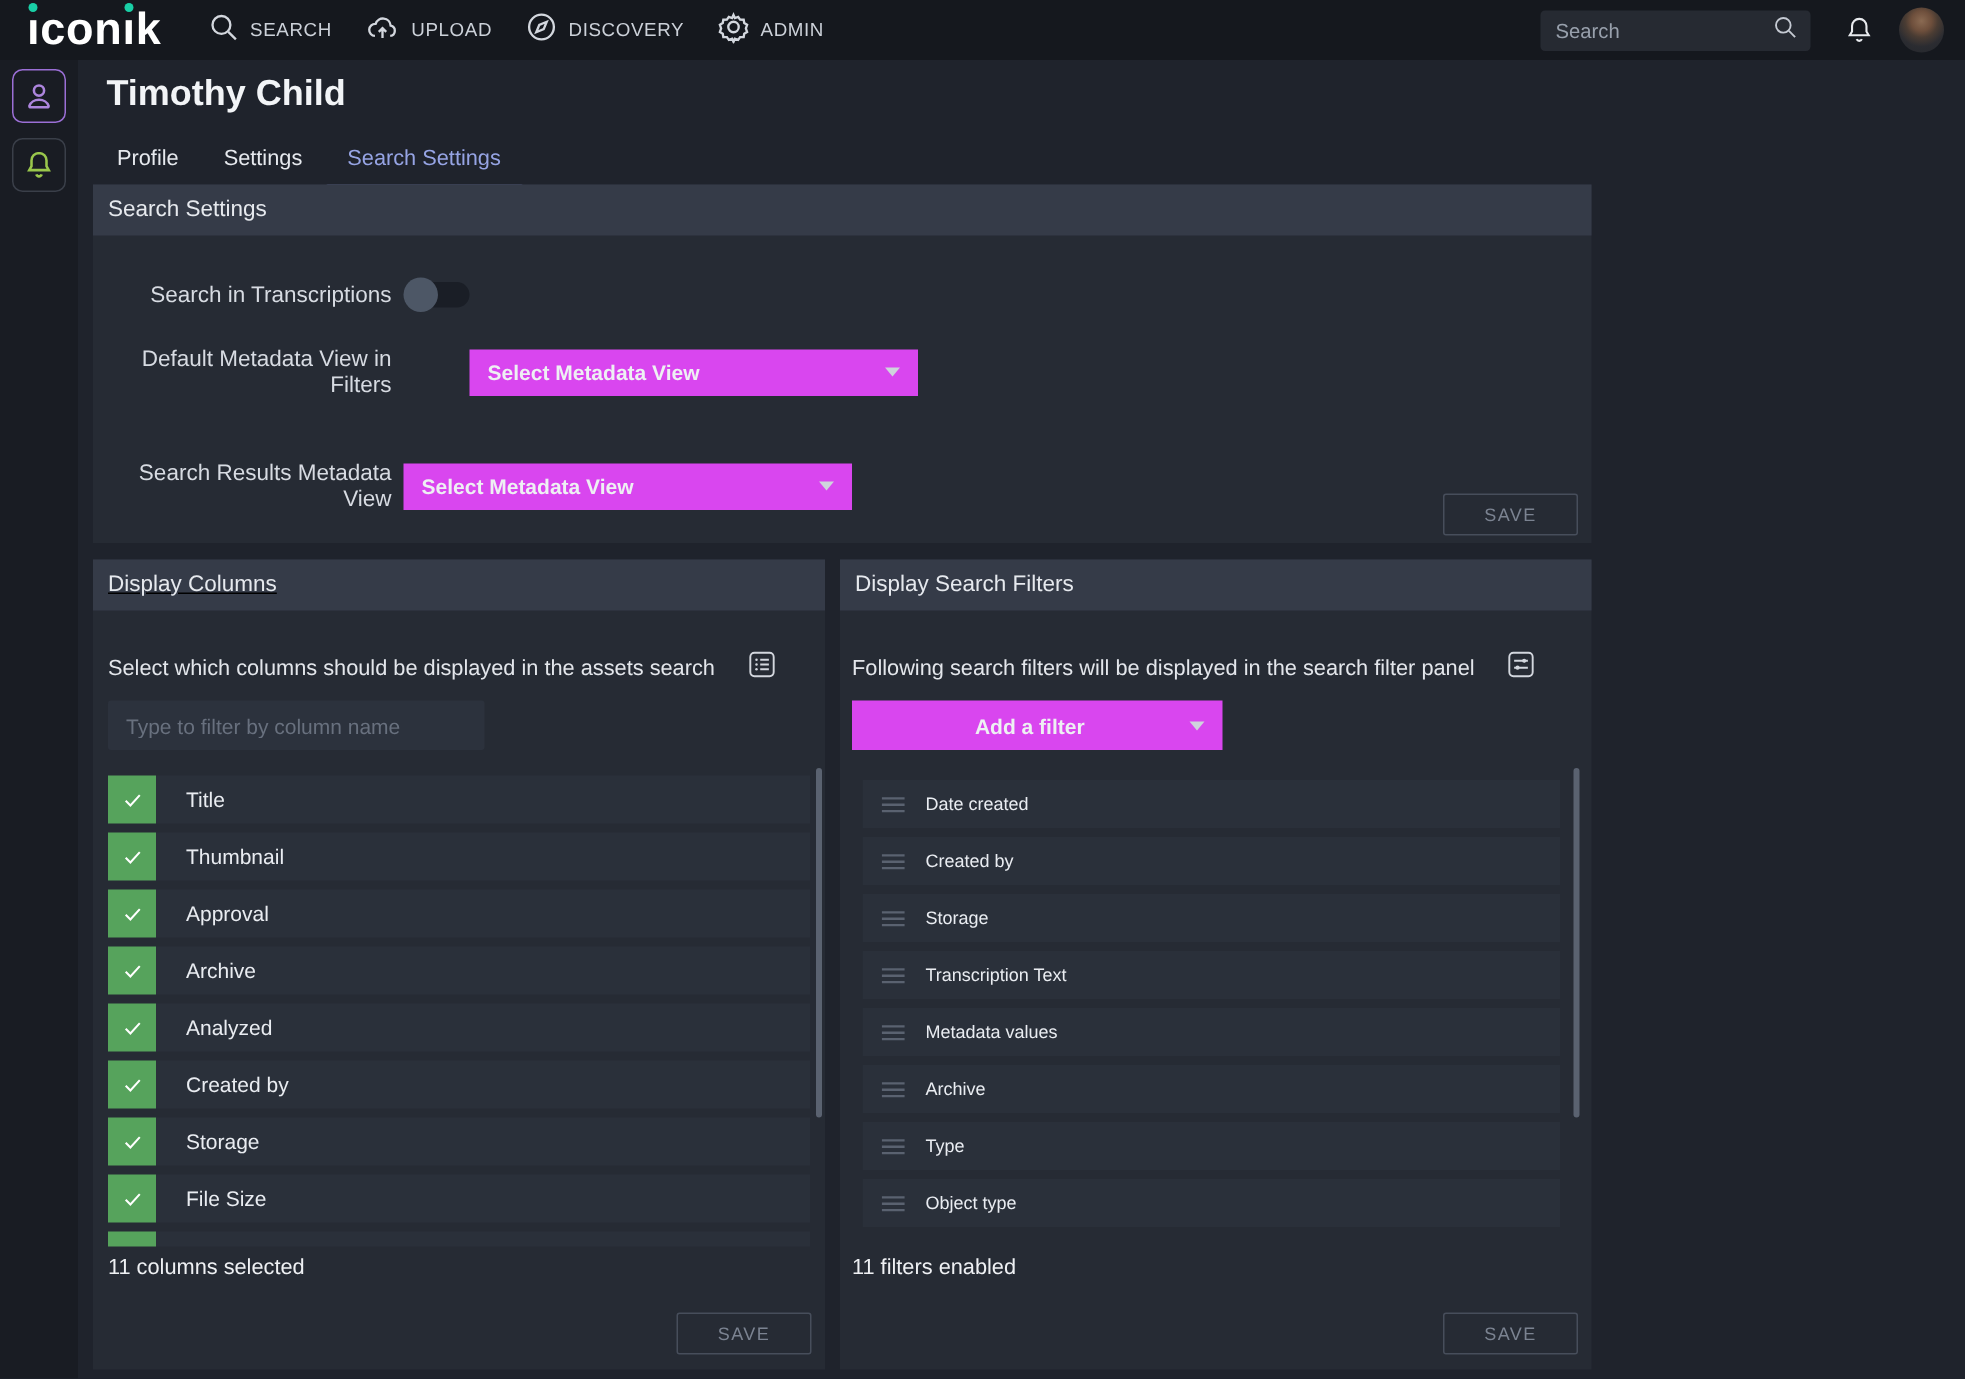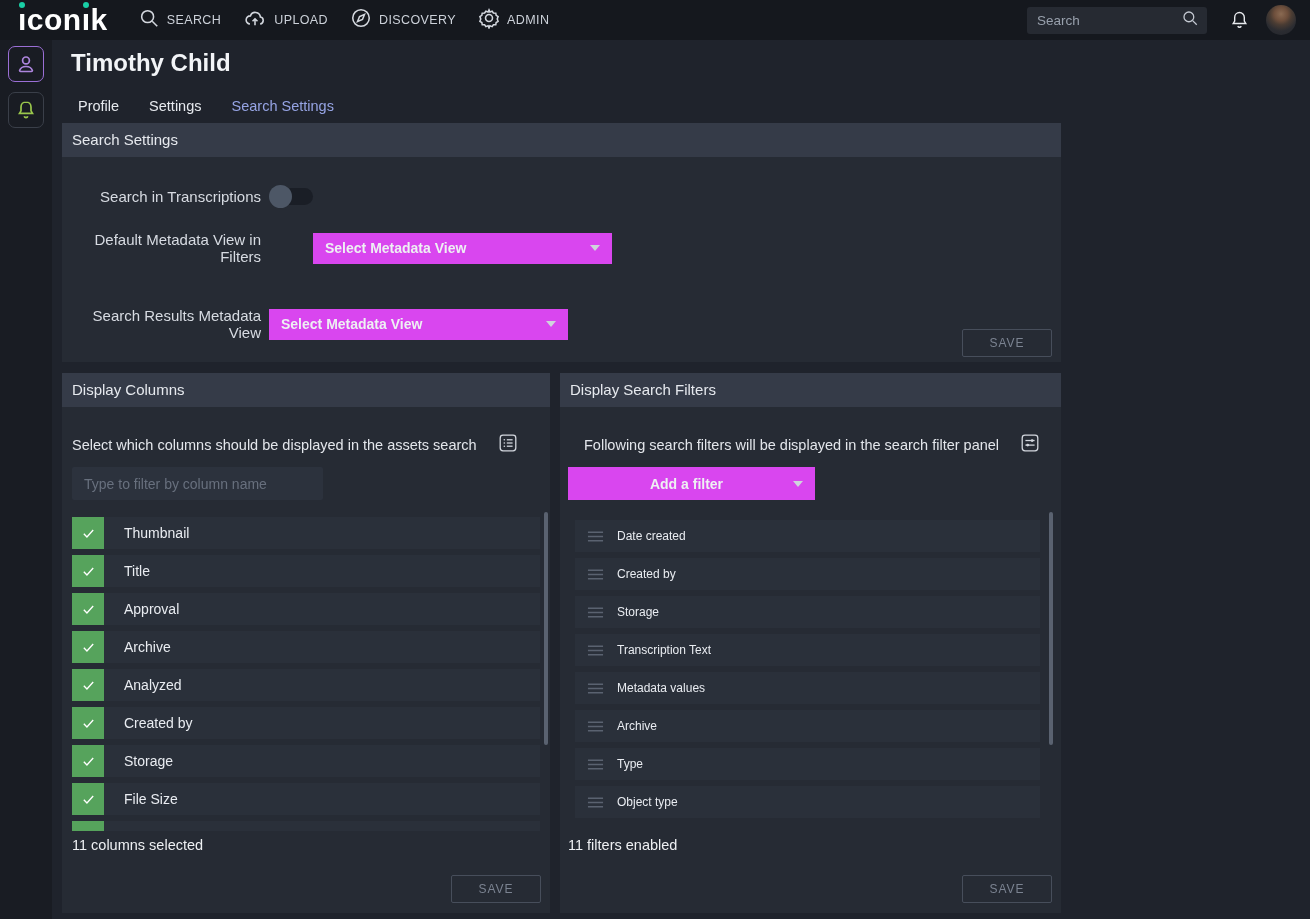--- a/index.html
+++ b/index.html
@@ -48,21 +48,21 @@
   .tab { padding:10px 15px 12px 15px; font-size:14.5px; color:#e6e9ee; cursor:pointer; position:relative; }
   .tab.active { color:#96a4e4; }
   .tab.active::after { content:""; position:absolute; left:0; right:0; bottom:0; height:3px;
                        border-radius:2px; background:#8e9ee2; }
 
   
   .panel { position:absolute; background:#262b34; }
   .panel-header { height:34px; background:#353b48; line-height:34px; padding-left:10px;
                   font-size:15px; color:#e6e9ee; }
   #panel-search  { left:10px;  top:83px;  width:999px; height:239px; }
-  #panel-columns { left:10px;  top:333px; width:488px; height:540px; }
+  #panel-columns { left:10px;  top:333px; width:488px; height:540px;text-decoration:underline; }
   #panel-filters { left:508px; top:333px; width:501px; height:540px; }
 
   
   .form-row { position:absolute; left:0; display:flex; align-items:center; }
   .form-label { width:199px; text-align:right; margin-right:8px; font-size:15px; color:#d7dbe2; }
   .toggle { width:44px; height:23px; position:relative; cursor:pointer; }
   .toggle .track { position:absolute; left:7px; right:0; top:3px; bottom:3px; border-radius:9px; background:#1a1e26; }
   .toggle .knob  { position:absolute; left:0; top:0; width:23px; height:23px; border-radius:50%; background:#4d5766; }
   .select { width:299px; height:31px; background:#d946ef; display:flex; align-items:center;
             padding:0 12px; cursor:pointer; }
@@ -237,30 +237,30 @@
 
     <input class="filter-input" type="text" placeholder="Type to filter by column name" style="">
 
     <div class="list" id="columns-list" style="left:10px; top:137px; width:468px; height:321px; padding-top:7px;">
   <div class="col-row">
     <div class="col-check">
       <svg width="15" height="15" viewBox="0 0 24 24">
               <polyline points="4.5,12.5 9.5,17.5 19.5,6.5"></polyline>
             </svg>
     </div>
+    <div class="col-label">Title</div>
+  </div>
+
+  <div class="col-row">
+    <div class="col-check">
+      <svg width="15" height="15" viewBox="0 0 24 24">
+              <polyline points="4.5,12.5 9.5,17.5 19.5,6.5"></polyline>
+            </svg>
+    </div>
     <div class="col-label">Thumbnail</div>
-  </div>
-
-  <div class="col-row">
-    <div class="col-check">
-      <svg width="15" height="15" viewBox="0 0 24 24">
-              <polyline points="4.5,12.5 9.5,17.5 19.5,6.5"></polyline>
-            </svg>
-    </div>
-    <div class="col-label">Title</div>
   </div>
 
   <div class="col-row">
     <div class="col-check">
       <svg width="15" height="15" viewBox="0 0 24 24">
               <polyline points="4.5,12.5 9.5,17.5 19.5,6.5"></polyline>
             </svg>
     </div>
     <div class="col-label">Approval</div>
   </div>
@@ -321,21 +321,21 @@
 </div>
     <div class="scroll-thumb" style="right:2px; top:139px; height:233px;"></div>
 
     <div class="summary">11 columns selected</div>
     <button class="save-btn" style="right:9px; top:502px;">SAVE</button>
   </div>
 
   <div class="panel" id="panel-filters">
     <div class="panel-header">Display Search Filters</div>
 
-    <div class="desc-row" style="left:24px;">
+    <div class="desc-row" style="left:8px;">
       <span class="desc-text">Following search filters will be displayed in the search filter panel</span>
       <span>
         <svg width="22" height="22" viewBox="0 0 24 24">
             <rect x="3.5" y="3.5" width="17" height="17" rx="3"></rect>
             <line x1="7" y1="9.3" x2="17" y2="9.3"></line>
             <circle cx="14.3" cy="9.3" r="1.5" fill="#d3d7de" stroke="none"></circle>
             <line x1="7" y1="14.3" x2="17" y2="14.3"></line>
             <circle cx="9.5" cy="14.3" r="1.5" fill="#d3d7de" stroke="none"></circle>
           </svg>
       </span>

